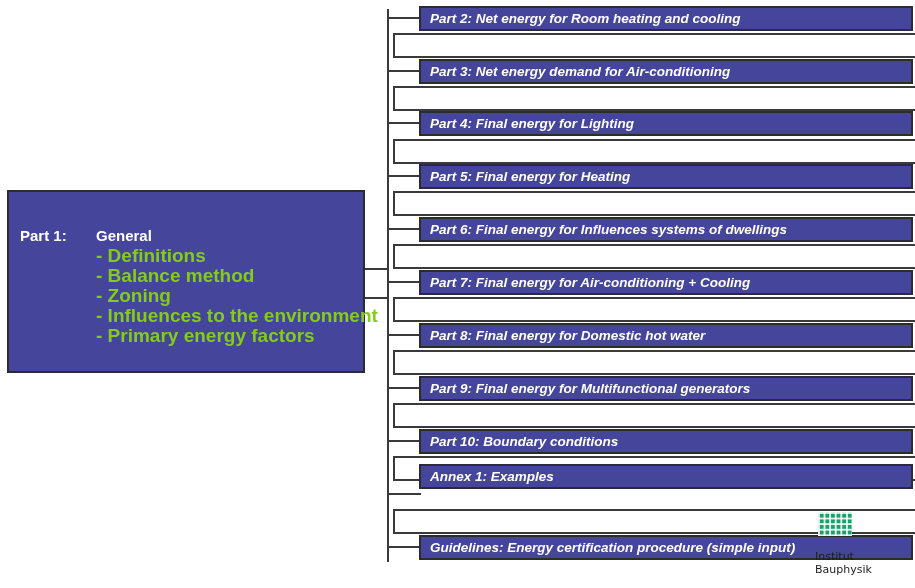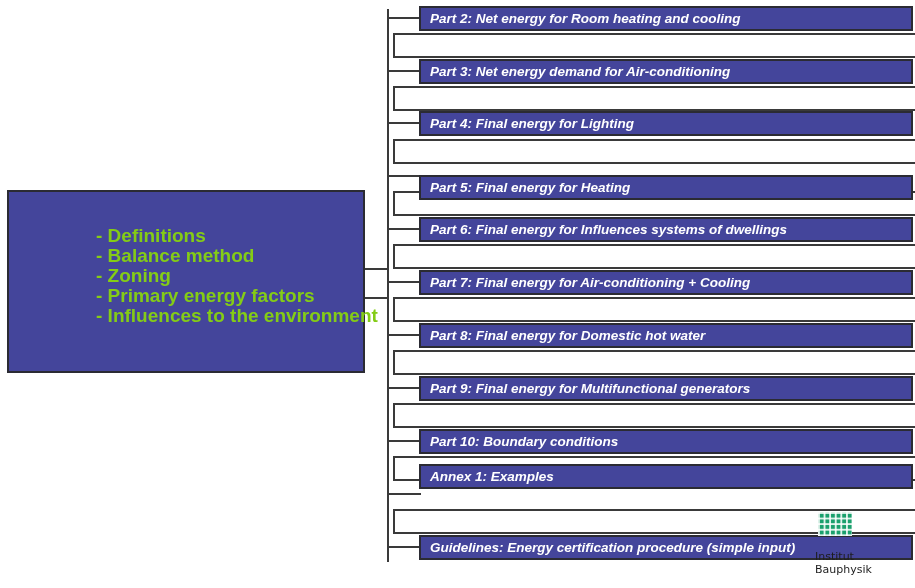--- a/index.html
+++ b/index.html
@@ -161,38 +161,42 @@
   <div class="row-white" style="top:191px;"></div>
   <div class="row-white" style="top:244px;"></div>
   <div class="row-white" style="top:297px;"></div>
   <div class="row-white" style="top:350px;"></div>
   <div class="row-white" style="top:403px;"></div>
   <div class="row-white" style="top:456px;"></div>
   <div class="row-white" style="top:509px;"></div>
 
   <div id="part1-box">
     <div id="part1-inner">
+      <div class="p1-row">
+        <span class="p1-label">Part 1:</span>
+        <span class="p1-value">General</span>
+      </div>
       <div class="p1-sub">- Definitions</div>
       <div class="p1-sub">- Balance method</div>
       <div class="p1-sub">- Zoning</div>
+      <div class="p1-sub">- Influences to the environment</div>
       <div class="p1-sub">- Primary energy factors</div>
-      <div class="p1-sub">- Influences to the environment</div>
     </div>
   </div>
 
   <div class="row-blue" style="top:6px;">
     <span class="row-text">Part 2: Net energy for Room heating and cooling</span>
   </div>
   <div class="row-blue" style="top:59px;">
     <span class="row-text">Part 3: Net energy demand for Air-conditioning</span>
   </div>
   <div class="row-blue" style="top:111px;">
     <span class="row-text">Part 4: Final energy for Lighting</span>
   </div>
-  <div class="row-blue" style="top:175px;align-items:center;">
+  <div class="row-blue" style="top:164px;align-items:center;">
     <span class="row-text">Part 5: Final energy for Heating</span>
   </div>
   <div class="row-blue" style="top:217px;">
     <span class="row-text">Part 6: Final energy for Influences systems of dwellings</span>
   </div>
   <div class="row-blue" style="top:270px;text-align:right;">
     <span class="row-text">Part 7: Final energy for Air-conditioning + Cooling</span>
   </div>
   <div class="row-blue" style="top:323px;">
     <span class="row-text">Part 8: Final energy for Domestic hot water</span>

